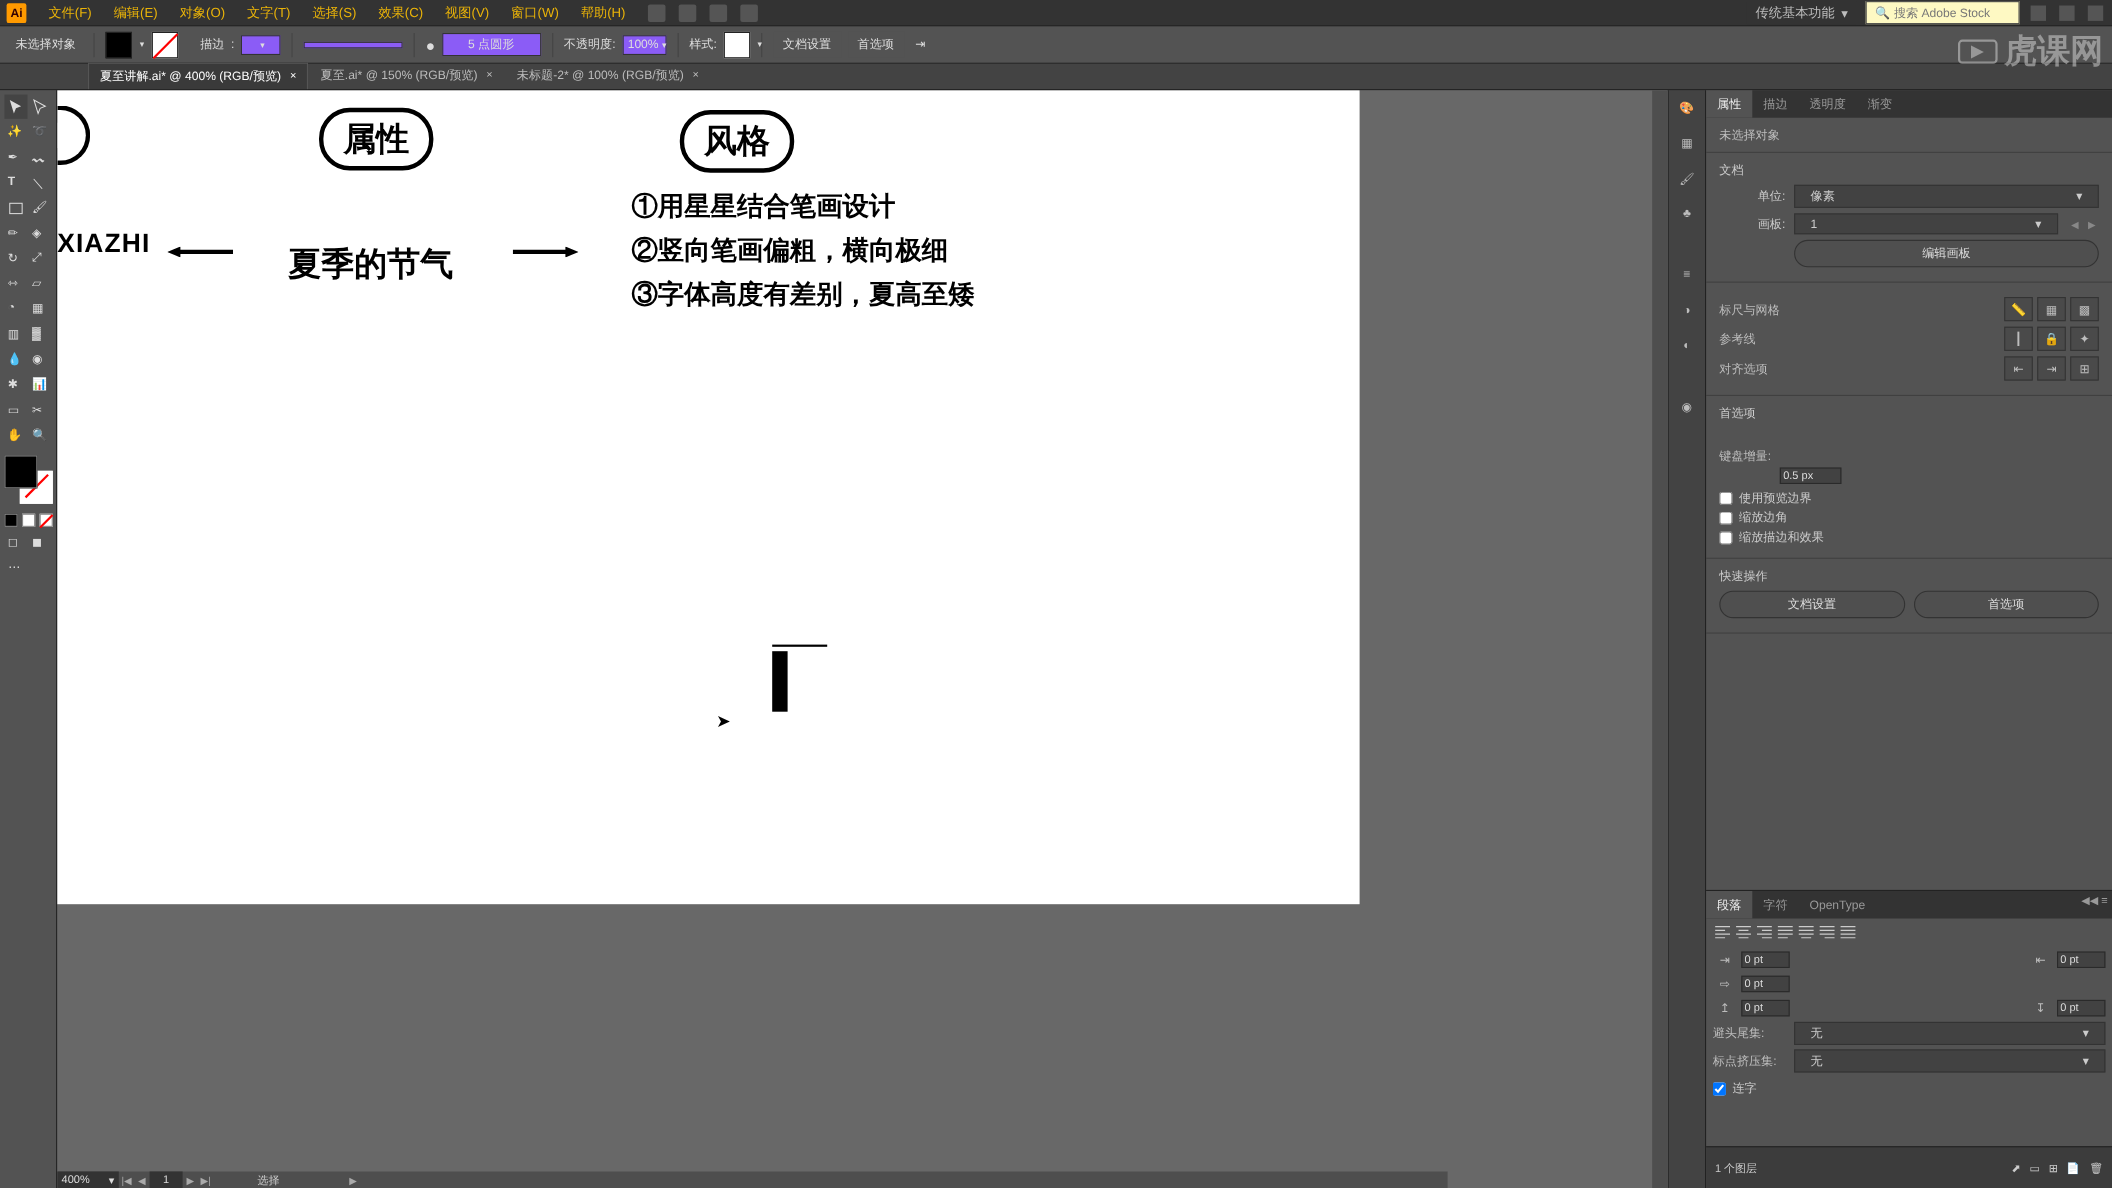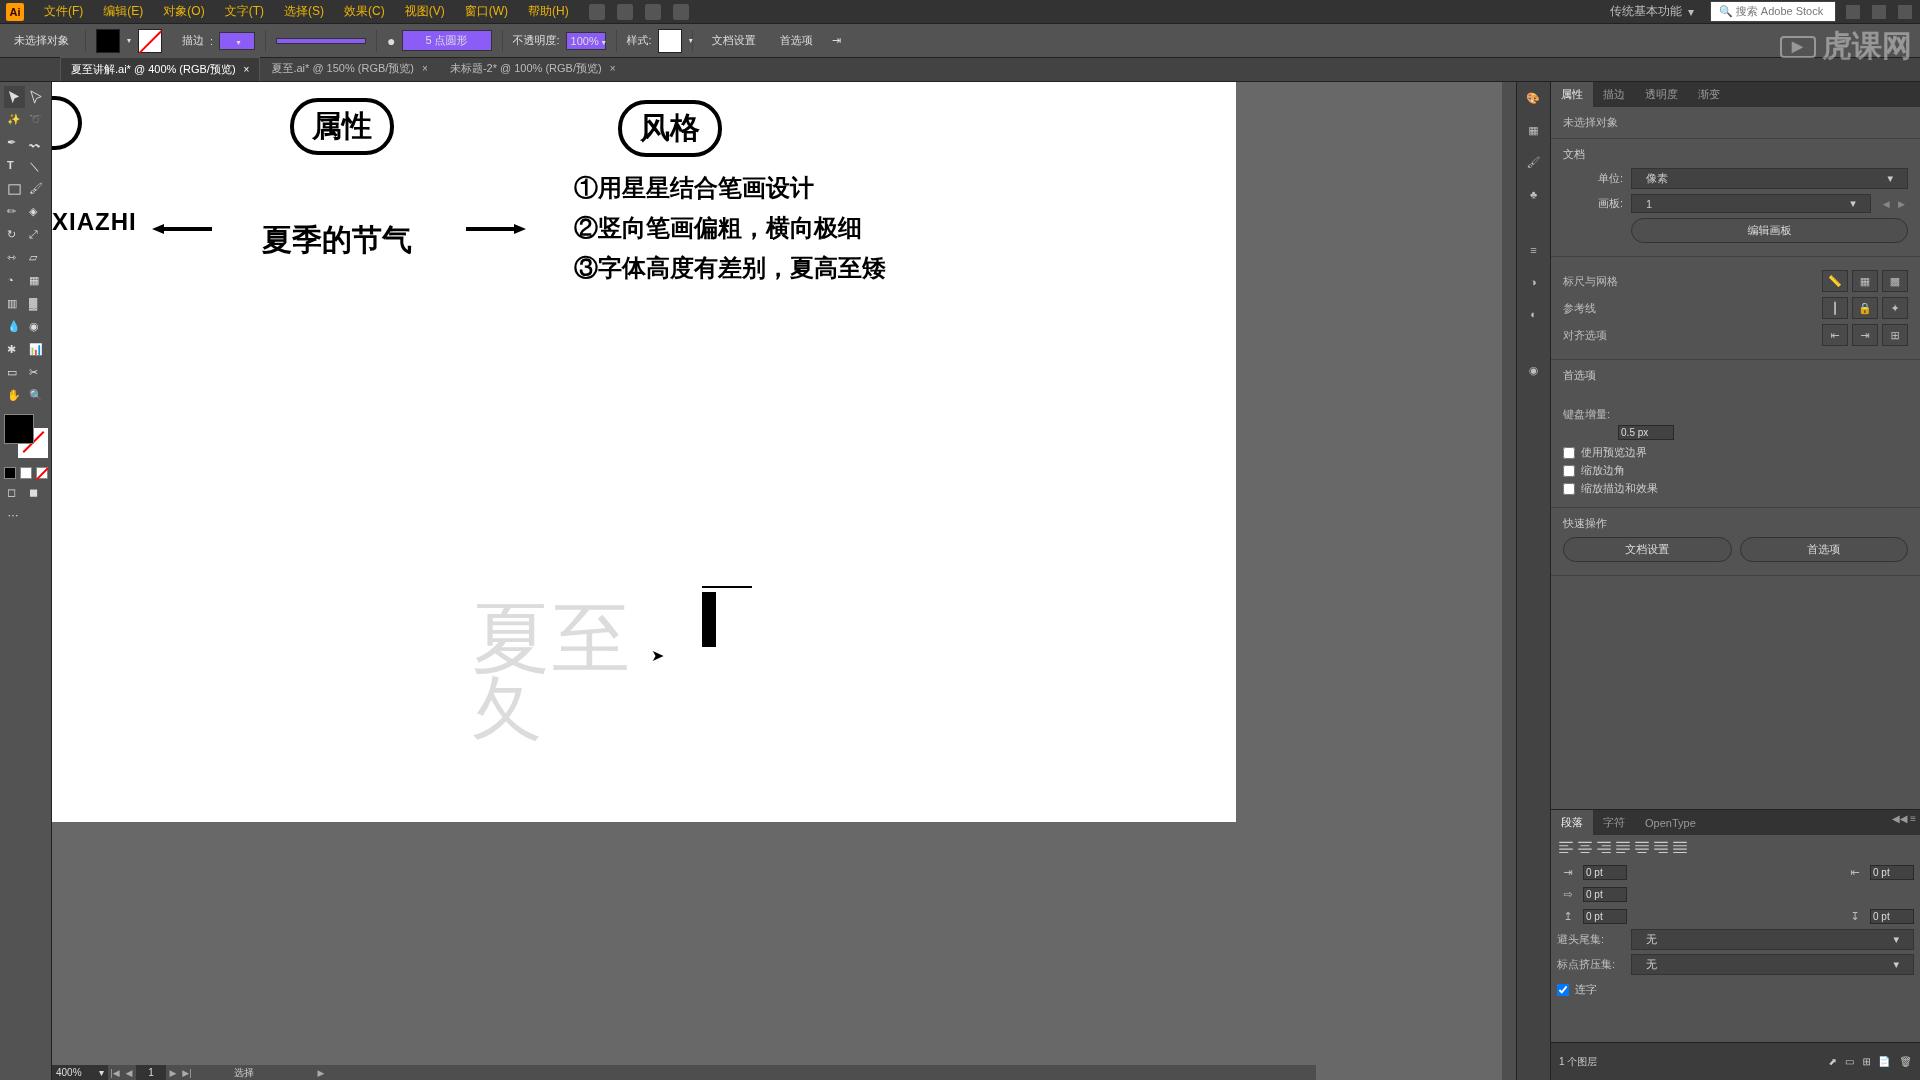--- a/index.html
+++ b/index.html
@@ -6,40 +6,40 @@
   body { background: #333333; color: #bdbdbd; font-size: 11px; overflow: hidden; width: 1920px; height: 1080px; }
 
   
   .menu-bar { height: 24px; background: #333333; display: flex; align-items: center; padding: 0 6px; border-bottom: 1px solid #222; }
   .ai-icon { width: 18px; height: 18px; background: #ff9a00; color: #330000; font-weight: bold; font-size: 11px; display: flex; align-items: center; justify-content: center; margin-right: 10px; border-radius: 2px; }
   .menu-item { padding: 0 10px; cursor: pointer; font-size: 12px; color: #eab308; }
   .menu-icons { display: flex; gap: 12px; margin-left: 10px; align-items: center; }
   .micon { width: 16px; height: 16px; background: #555; border-radius: 2px; }
   .menu-right { margin-left: auto; display: flex; align-items: center; gap: 8px; }
   .workspace-dd { background: #333; padding: 2px 8px; font-size: 12px; display: flex; align-items: center; gap: 6px; }
-  .search-box { background: #ffffff; padding: 2px 8px; width: 126px; font-size: 11px; color: #777; border: 1px solid #444; }
+  .search-box { background: #fef9c3; padding: 2px 8px; width: 140px; font-size: 11px; color: #777; border: 1px solid #444; }
   .win-ctrl { width: 14px; height: 14px; background: #555; margin: 0 2px; }
 
   
   .options-bar { height: 34px; background: #535353; display: flex; align-items: center; padding: 0 8px; gap: 6px; border-bottom: 1px solid #222; font-size: 11px; color: #ddd; }
   .no-sel { padding: 0 6px; }
   .swatch-tiny { width: 24px; height: 24px; background: #fff; border: 1px solid #222; position: relative; display: flex; align-items: center; justify-content: center; }
   .swatch-tiny.black-fill { background: #000; }
   .swatch-tiny .dd { position: absolute; right: -12px; font-size: 8px; }
   .stroke-swatch { width: 24px; height: 24px; background: #fff; border: 1px solid #222; position: relative; }
   .stroke-swatch::after { content: ""; position: absolute; width: 140%; height: 2px; background: red; top: 50%; left: -20%; transform: rotate(-45deg); }
   .nfield { background: #8b5cf6; border: 1px solid #333; color: #ddd; padding: 2px 4px; width: 40px; text-align: center; }
   .nfield.small { width: 36px; }
   .nfield.wide { width: 90px; }
   .dd-arrow::after { content: "▾"; font-size: 8px; margin-left: 3px; }
   .opt-btn { background: #535353; border: 1px solid transparent; padding: 3px 8px; cursor: pointer; }
   .vsp { width:1px; height:22px; background:#444; margin:0 4px; }
 
   
-  .doc-tabs { height: 24px; background: #434343; display: flex; align-items: flex-end; padding-left: 60px; font-size: 11px; border-bottom: 1px solid #222; }
+  .doc-tabs { height: 24px; background: #434343; display: flex; align-items: flex-end; padding-left: 80px; font-size: 11px; border-bottom: 1px solid #222; }
   .doc-tab { padding: 4px 10px; color: #bbb; display: flex; align-items: center; gap: 8px; border: 1px solid transparent; }
   .doc-tab.active { color: #fff; background: #3a3a3a; border: 1px solid #555; border-bottom: none; }
   .tab-close { cursor: pointer; font-size: 10px; }
 
   
   .workspace { display: flex; height: calc(1080px - 24px - 34px - 24px); }
   .toolbox { width: 52px; background: #535353; display: flex; flex-direction: column; padding: 4px; gap: 1px; border-right: 1px solid #222; }
   .toolrow { display: flex; gap: 1px; }
   .tool { width: 22px; height: 22px; display: flex; align-items: center; justify-content: center; cursor: pointer; position: relative; }
   .tool.active { background: #444; }
@@ -351,24 +351,20 @@
       <div class="bubble bub3">风格</div>
       <div class="xiazhi">XIAZHI</div>
       <div class="arrow-l"></div>
       <div class="centered-text">夏季的节气</div>
       <div class="arrow-r"></div>
       <div class="style-list">
         <div>①用星星结合笔画设计</div>
         <div>②竖向笔画偏粗，横向极细</div>
         <div>③字体高度有差别，夏高至矮</div>
       </div>
-      <div class="sketch-chars">
-        <span>夏</span><span>至</span>
-        <div class="xia2">夂</div>
-      </div>
       <div class="draw-el">
         <div class="hline"></div>
         <div class="vbar"></div>
       </div>
       <div class="cursor-arrow">➤</div>
     </div>
     <div class="scrollbar-v"></div>
     <div class="scrollbar-h">
       <div class="zoom-field">
           <span>400%</span>

